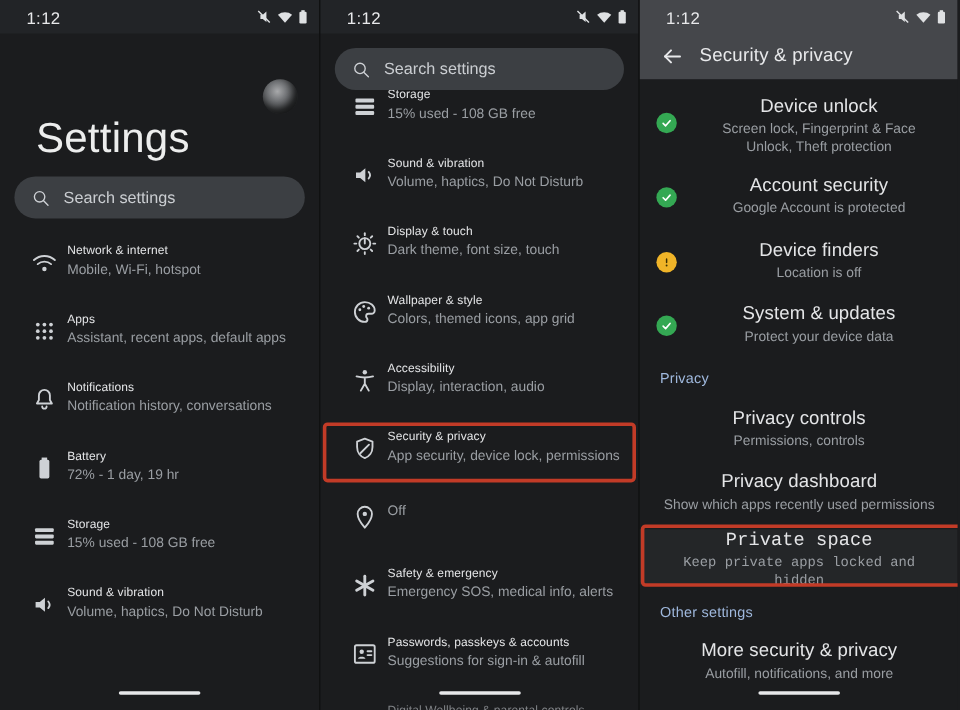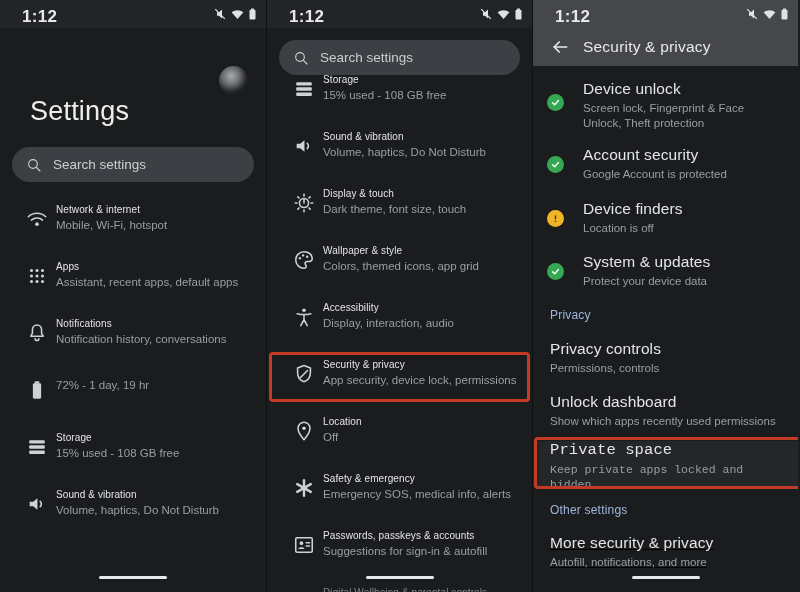--- a/index.html
+++ b/index.html
@@ -6,29 +6,29 @@
   html,body { background:#000; }
   body { font-family:"Liberation Sans", sans-serif; }
   #screen {
     width:800px; height:592px; display:flex; overflow:hidden; background:#1b1c1e;
   }
   .panel { position:relative; width:266px; height:592px; background:#1b1c1e; overflow:hidden; flex:none; }
   .panel + .panel { border-left:1px solid #0e0f10; }
 
   
   .statusbar { position:absolute; top:0; left:0; right:0; height:28px; background:#222427; z-index:5; }
-  .sb-time { position:absolute; left:22px; top:7px; font-size:17px; font-weight:700; color:#e8e9eb; letter-spacing:.3px; }
+  .sb-time { position:absolute; left:22px; top:7px; font-size:14px; font-weight:400; color:#e8e9eb; letter-spacing:.3px; }
   .sb-icons { position:absolute; right:10px; top:8px; display:flex; gap:5px; align-items:center; }
   .sb-icons svg { display:block; }
 
   
   .avatar { position:absolute; top:66px; right:18px; width:29px; height:29px; border-radius:50%;
     background:radial-gradient(circle at 42% 35%, #a8a9ab 0%, #77797c 28%, #3c3e40 62%, #232527 100%);
     box-shadow:inset -3px -4px 6px rgba(0,0,0,.55); z-index:4; }
-  .page-title { position:absolute; top:96px; left:30px; font-size:27px; font-weight:400; color:#eceded; letter-spacing:.2px; }
+  .page-title { position:absolute; top:96px; left:30px; font-size:35px; font-weight:400; color:#eceded; letter-spacing:.2px; }
 
   
   .search-pill { position:absolute; left:12px; right:12px; height:35px; border-radius:18px; background:#3c3f43;
     display:flex; align-items:center; padding:0 14px; z-index:3; }
   .search-pill svg { flex:none; margin-right:11px; }
   .search-pill input { background:transparent; border:none; outline:none; color:#e3e4e6; font-size:13.5px;
     font-family:"Liberation Sans", sans-serif; width:100%; }
   .search-pill input::placeholder { color:#cbced2; opacity:1; }
 
   
@@ -40,21 +40,21 @@
   .rsub { font-size:11.5px; color:#9a9ea3; margin-top:4px; white-space:nowrap; }
   .row.hl::after { content:""; position:absolute; left:2px; right:2px; top:-3px; bottom:10px;
     border:3px solid #c23b27; border-radius:4px; pointer-events:none; }
   .row.dim .rtitle { color:#808387; }
 
   
   .appbar { position:absolute; top:0; left:0; right:0; height:66px; background:#45474b; z-index:4; }
   .back-btn { position:absolute; left:17px; top:37px; width:20px; height:20px; cursor:pointer; }
   .appbar-title { position:absolute; left:50px; top:38px; font-size:15.5px; color:#e8e9eb; letter-spacing:.2px; }
 
-  .rrow { position:absolute; left:0; right:0; padding:2px 16px 0 50px; cursor:pointer; }
+  .rrow { position:absolute; left:0; right:0; padding:2px 16px 0 50px; cursor:pointer;text-align:center; }
   .rrow.noicon { padding-left:17px; }
   .rrow .rtitle { font-size:15.5px; }
   .rrow .rsub { white-space:normal; line-height:15px; margin-top:3px; }
   .status-dot { position:absolute; left:14px; width:17px; height:17px; border-radius:50%;
     display:flex; align-items:center; justify-content:center; }
   .status-dot.ok { background:#34a853; }
   .status-dot.warn { background:#f0b428; }
   .section-hdr { position:absolute; left:17px; font-size:12px; color:#9fb8dd; letter-spacing:.2px; }
   .rrow.hlbox { background:#242628; }
   .rrow.hlbox::after { content:""; position:absolute; left:1px; right:-4px; top:-4px; bottom:-2px;
@@ -142,20 +142,21 @@
         <div class="rtitle">Notifications</div>
         <div class="rsub">Notification history, conversations</div>
       </div>
       <div class="row">
         <span class="ricon">
             <svg viewBox="0 0 24 24">
               <rect x="9.5" y="2.5" width="5" height="2.5" class="icf"></rect>
               <rect x="7.5" y="4.5" width="9" height="17" rx="1.5" class="icf"></rect>
             </svg>
           </span>
+        <div class="rtitle">Battery</div>
         <div class="rsub">72% - 1 day, 19 hr</div>
       </div>
       <div class="row">
         <span class="ricon">
             <svg viewBox="0 0 24 24">
               <g class="icf">
                 <rect x="3.5" y="4.5" width="17" height="3.6" rx="1"></rect>
                 <rect x="3.5" y="10.2" width="17" height="3.6" rx="1"></rect>
                 <rect x="3.5" y="15.9" width="17" height="3.6" rx="1"></rect>
               </g>
@@ -283,21 +284,20 @@
         <div class="rtitle">Security &amp; privacy</div>
         <div class="rsub">App security, device lock, permissions</div>
       </div>
       <div class="row">
         <span class="ricon">
             <svg viewBox="0 0 24 24">
               <path d="M12 2.5C8.4 2.5 5.5 5.4 5.5 9c0 4.9 6.5 12.5 6.5 12.5S18.5 13.9 18.5 9c0-3.6-2.9-6.5-6.5-6.5z" class="ic"></path>
               <circle cx="12" cy="9" r="2" class="icf"></circle>
             </svg>
           </span>
-        <div class="rtitle">Location</div>
         <div class="rsub">Off</div>
       </div>
       <div class="row">
         <span class="ricon">
             <svg viewBox="0 0 24 24">
               <g stroke="#ced1d5" stroke-width="2.6" stroke-linecap="round">
                 <line x1="12" y1="3.5" x2="12" y2="20.5"></line>
                 <line x1="4.6" y1="7.75" x2="19.4" y2="16.25"></line>
                 <line x1="4.6" y1="16.25" x2="19.4" y2="7.75"></line>
               </g>
@@ -394,32 +394,32 @@
     </div>
 
     <div class="section-hdr" style="top:308px;">Privacy</div>
 
     <div class="rrow noicon" style="top:338px;">
       <div class="rtitle">Privacy controls</div>
       <div class="rsub">Permissions, controls</div>
     </div>
 
     <div class="rrow noicon" style="top:391px;">
-      <div class="rtitle">Unlock dashboard</div>
+      <div class="rtitle">Privacy dashboard</div>
       <div class="rsub">Show which apps recently used permissions</div>
     </div>
 
     <div class="rrow noicon hlbox" style="top:441px; height:46px; padding-top:0;font-family:Liberation Mono, monospace;">
       <div class="rtitle">Private space</div>
       <div class="rsub">Keep private apps locked and hidden</div>
     </div>
 
     <div class="section-hdr" style="top:503px;">Other settings</div>
 
-    <div class="rrow noicon" style="top:532px;text-decoration:underline;">
+    <div class="rrow noicon" style="top:532px;">
       <div class="rtitle">More security &amp; privacy</div>
       <div class="rsub">Autofill, notifications, and more</div>
     </div>
 
     <div class="nav-handle"></div>
   </section>
 
 </div>
 
 </body></html>

